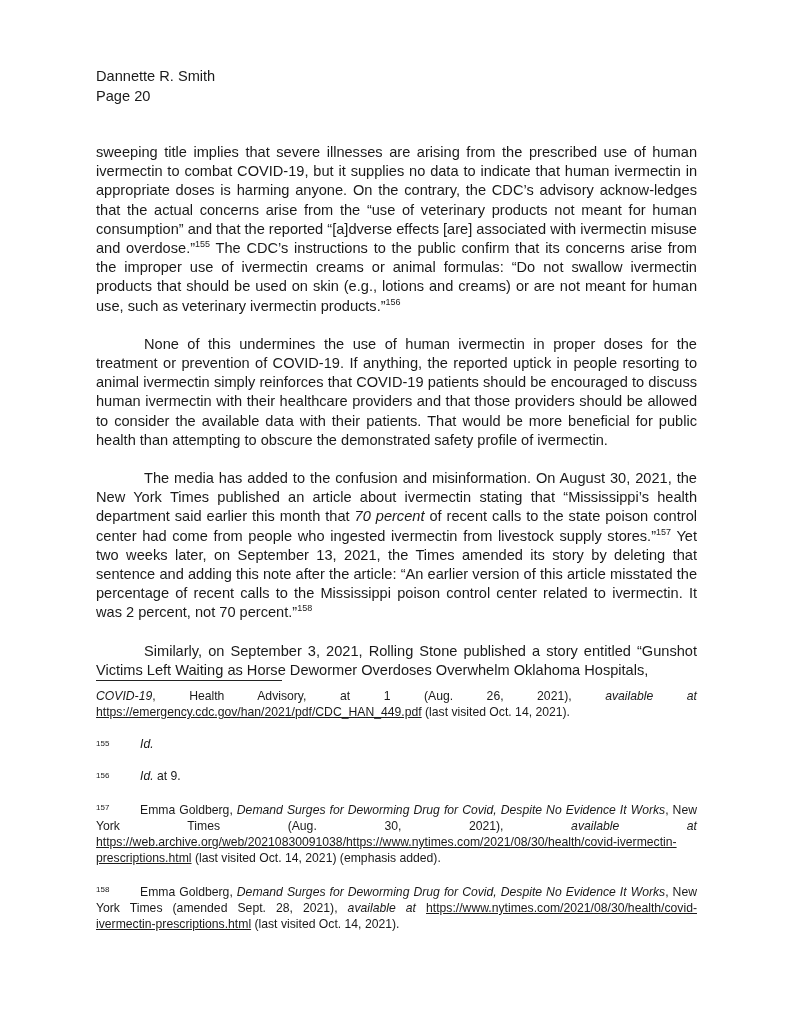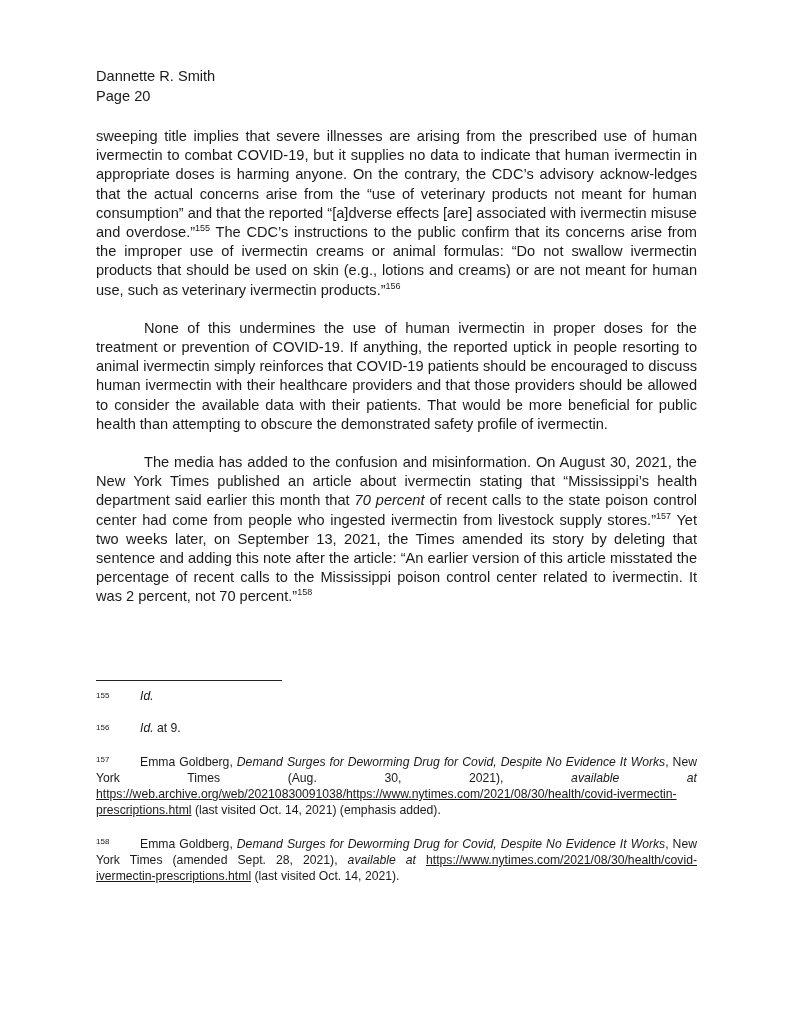--- a/index.html
+++ b/index.html
@@ -6,21 +6,21 @@
     body {
       width: 792px; height: 1024px; position: relative; overflow: hidden;
       font-family: "Liberation Sans", sans-serif; color: #1a1a1a;
     }
     .page { position: absolute; left: 96px; top: 0; width: 601px; }
     .header { position: absolute; top: 66px; left: 0; font-size: 14.6px; line-height: 20px; }
     .body-text {
       position: absolute; top: 127px; left: 0; width: 601px;
       font-size: 14.6px; line-height: 19.2px; text-align: justify;
     }
-    .body-text p { margin: 0 0 19px 0; }
+    .body-text p { margin: 16px 0 19px 0; }
     .body-text p.indent { text-indent: 48px; }
     sup { font-size: 9px; line-height: 0; vertical-align: 6px; }
     .rule { position: absolute; top: 680px; left: 0; width: 186px; height: 1px; background: #222; }
     .footnotes {
       position: absolute; top: 688px; left: 0; width: 601px;
       font-size: 12.2px; line-height: 16px; text-align: justify;
     }
     .fn { margin: 0 0 16px 0; }
     .fn-num { font-size: 8px; vertical-align: 4px; display: inline-block; width: 34px; }
     .fn-num.wide { width: 44px; }
@@ -38,25 +38,27 @@
     <div>Page 20</div>
   </div>
 
   <div class="body-text">
     <p><span>sweeping title implies that severe illnesses are arising from the prescribed use of human ivermectin to combat COVID-19, but it supplies no data to indicate that human ivermectin in appropriate doses is harming anyone.  On the contrary, the CDC’s advisory acknow-ledges that the actual concerns arise from the “use of veterinary products not meant for human consumption” and that the reported “[a]dverse effects [are] associated with ivermectin misuse and overdose.”</span><sup>155</sup><span>  The CDC’s instructions to the public confirm that its concerns arise from the improper use of ivermectin creams or animal formulas: “Do not swallow ivermectin products that should be used on skin (e.g., lotions and creams) or are not meant for human use, such as veterinary ivermectin products.”</span><sup>156</sup></p>
 
     <p class="indent">None of this undermines the use of human ivermectin in proper doses for the treatment or prevention of COVID-19.  If anything, the reported uptick in people resorting to animal ivermectin simply reinforces that COVID-19 patients should be encouraged to discuss human ivermectin with their healthcare providers and that those providers should be allowed to consider the available data with their patients.  That would be more beneficial for public health than attempting to obscure the demonstrated safety profile of ivermectin.</p>
 
     <p class="indent"><span>The media has added to the confusion and misinformation.  On August 30, 2021, the New York Times published an article about ivermectin stating that “Mississippi’s health department said earlier this month that </span><i>70 percent</i><span> of recent calls to the state poison control center had come from people who ingested ivermectin from livestock supply stores.”</span><sup>157</sup><span> Yet two weeks later, on September 13, 2021, the Times amended its story by deleting that sentence and adding this note after the article: “An earlier version of this article misstated the percentage of recent calls to the Mississippi poison control center related to ivermectin. It was 2 percent, not 70 percent.”</span><sup>158</sup></p>
 
+    <p class="indent">Similarly, on September 3, 2021, Rolling Stone published a story entitled “Gunshot Victims Left Waiting as Horse Dewormer Overdoses Overwhelm Oklahoma Hospitals,</p>
   </div>
 
   <div class="rule"></div>
 
   <div class="footnotes">
+    <div class="fn"><i>COVID-19</i><span>, Health Advisory, at 1 (Aug. 26, 2021), </span><i>available at</i> <a>https://emergency.cdc.gov/han/2021/pdf/CDC_HAN_449.pdf</a><span> (last visited Oct. 14, 2021).</span></div>
 
     <div class="fn fn-short">
         <span class="fn-num">155</span>
         <span><i>Id.</i><span></span></span>
       </div>
 
     <div class="fn fn-short">
         <span class="fn-num">156</span>
         <span><i>Id.</i><span> at 9.</span></span>
       </div>

